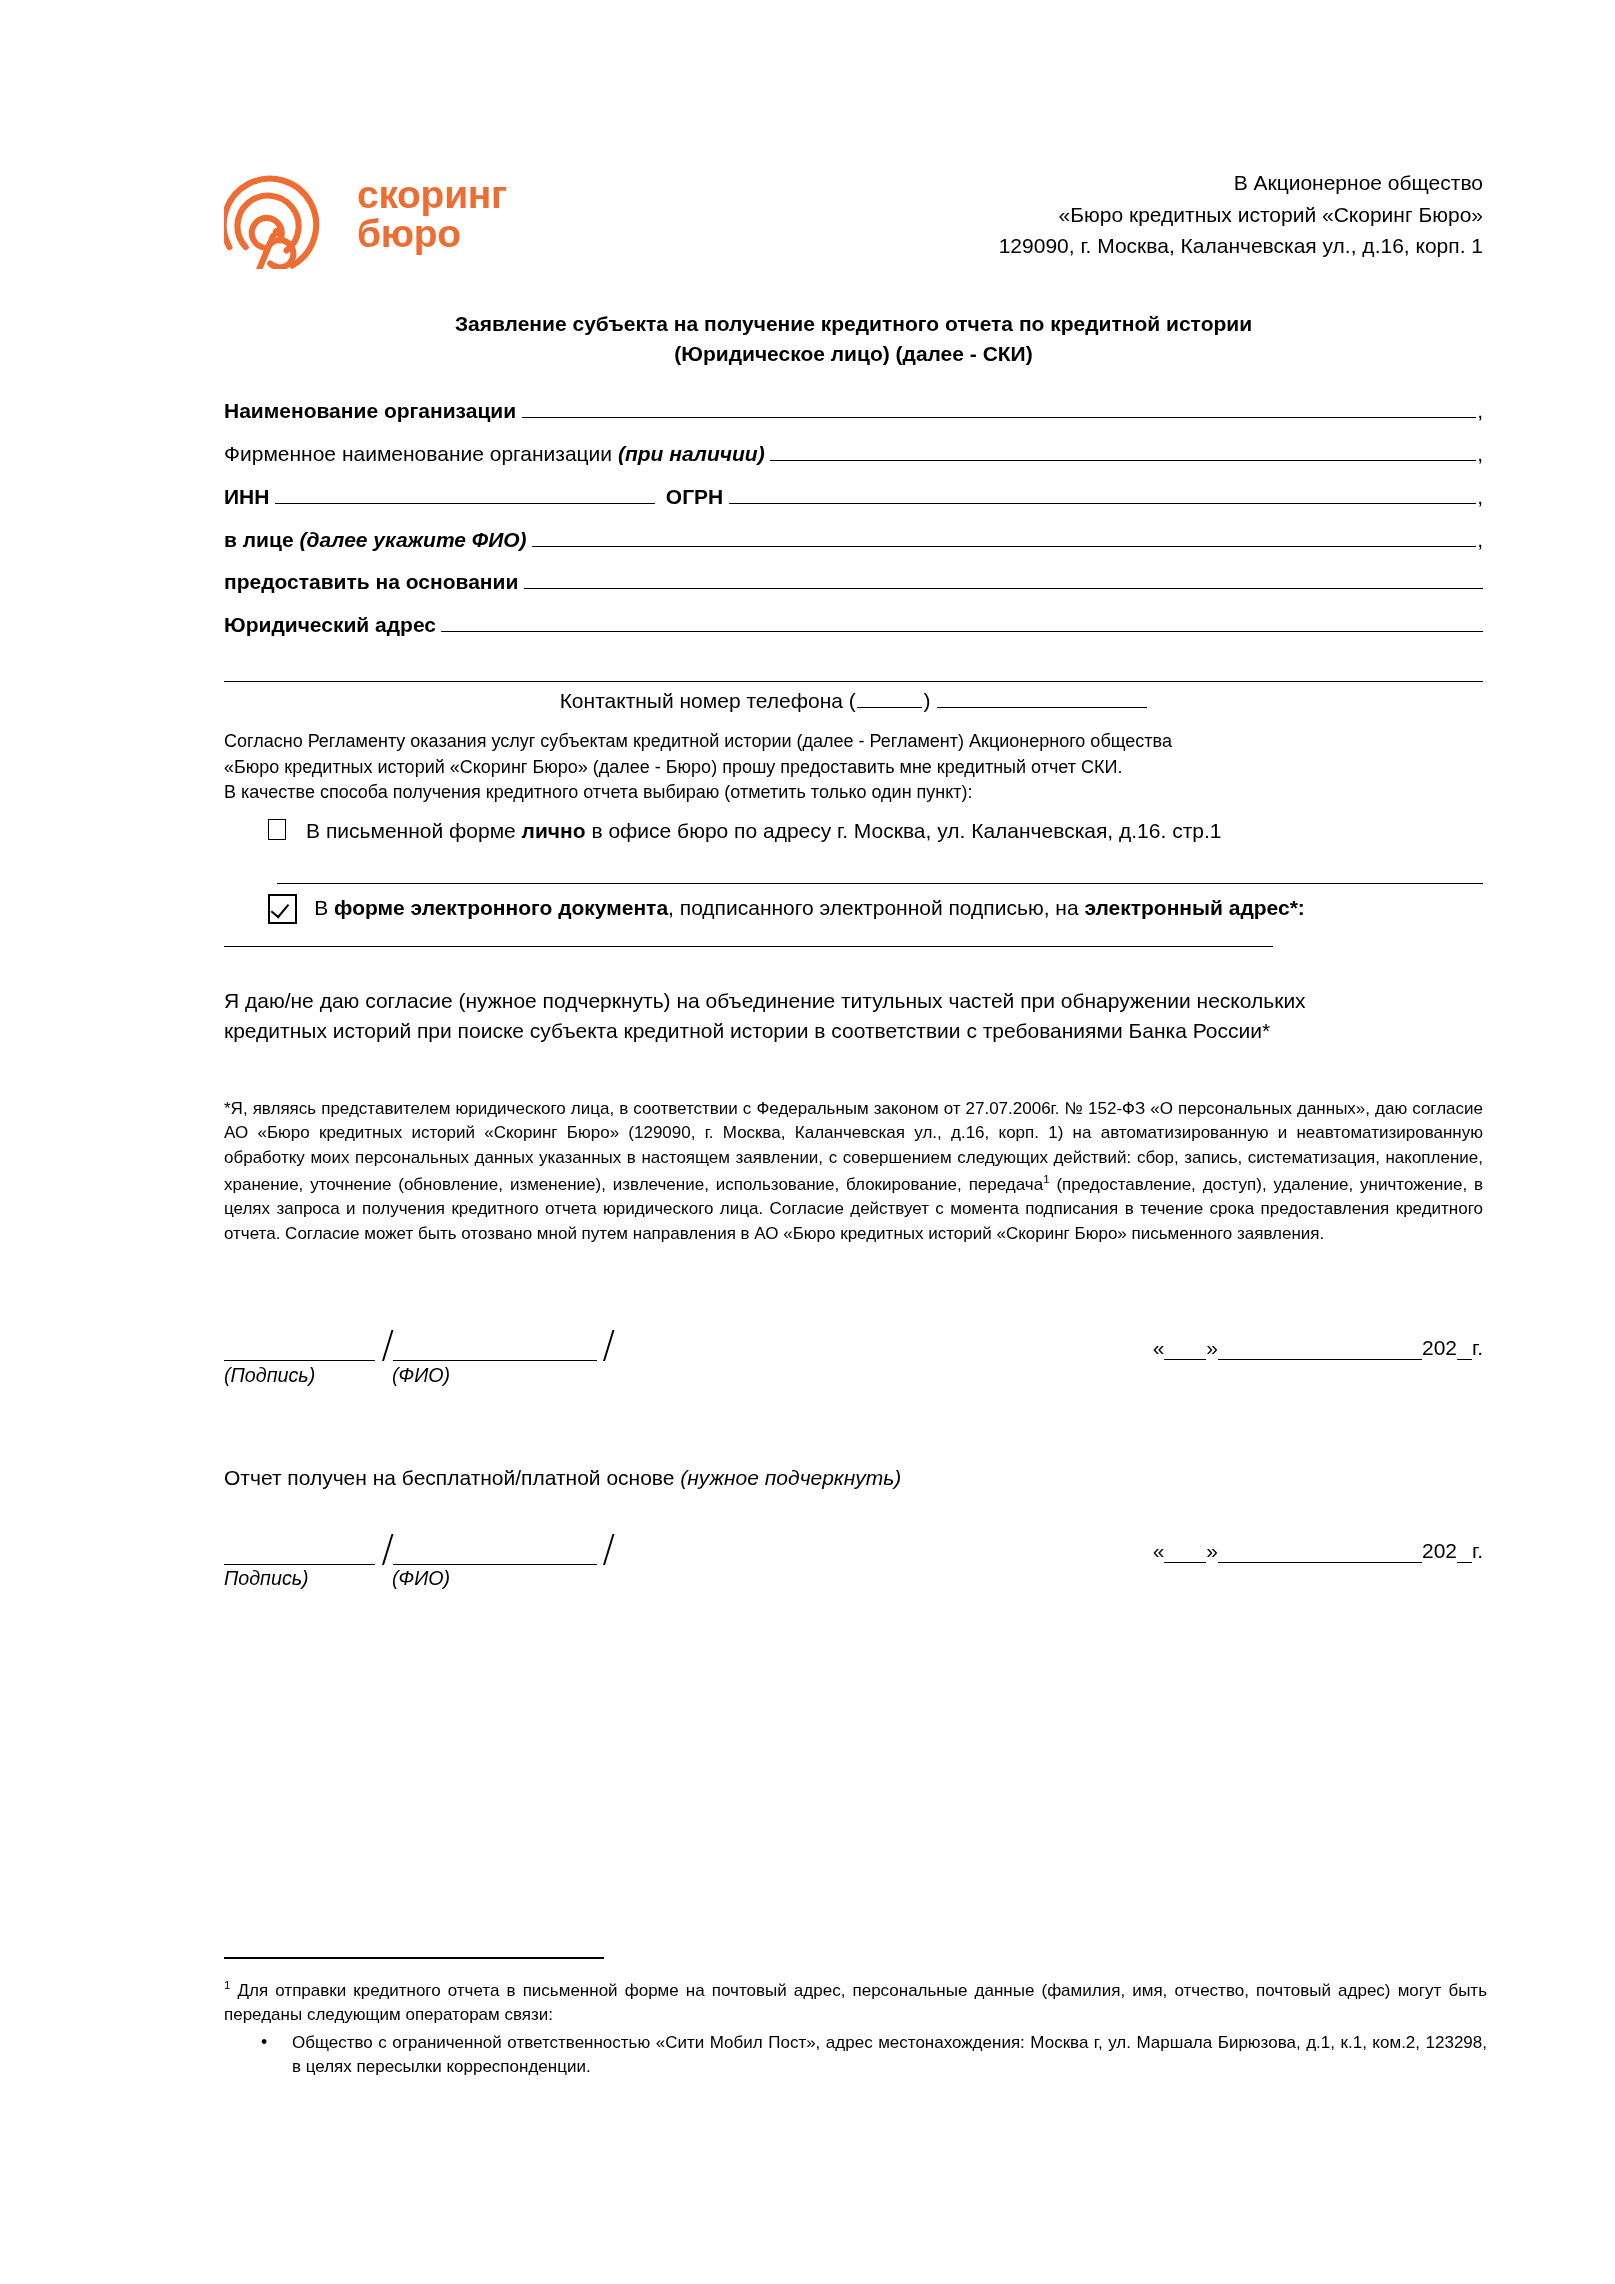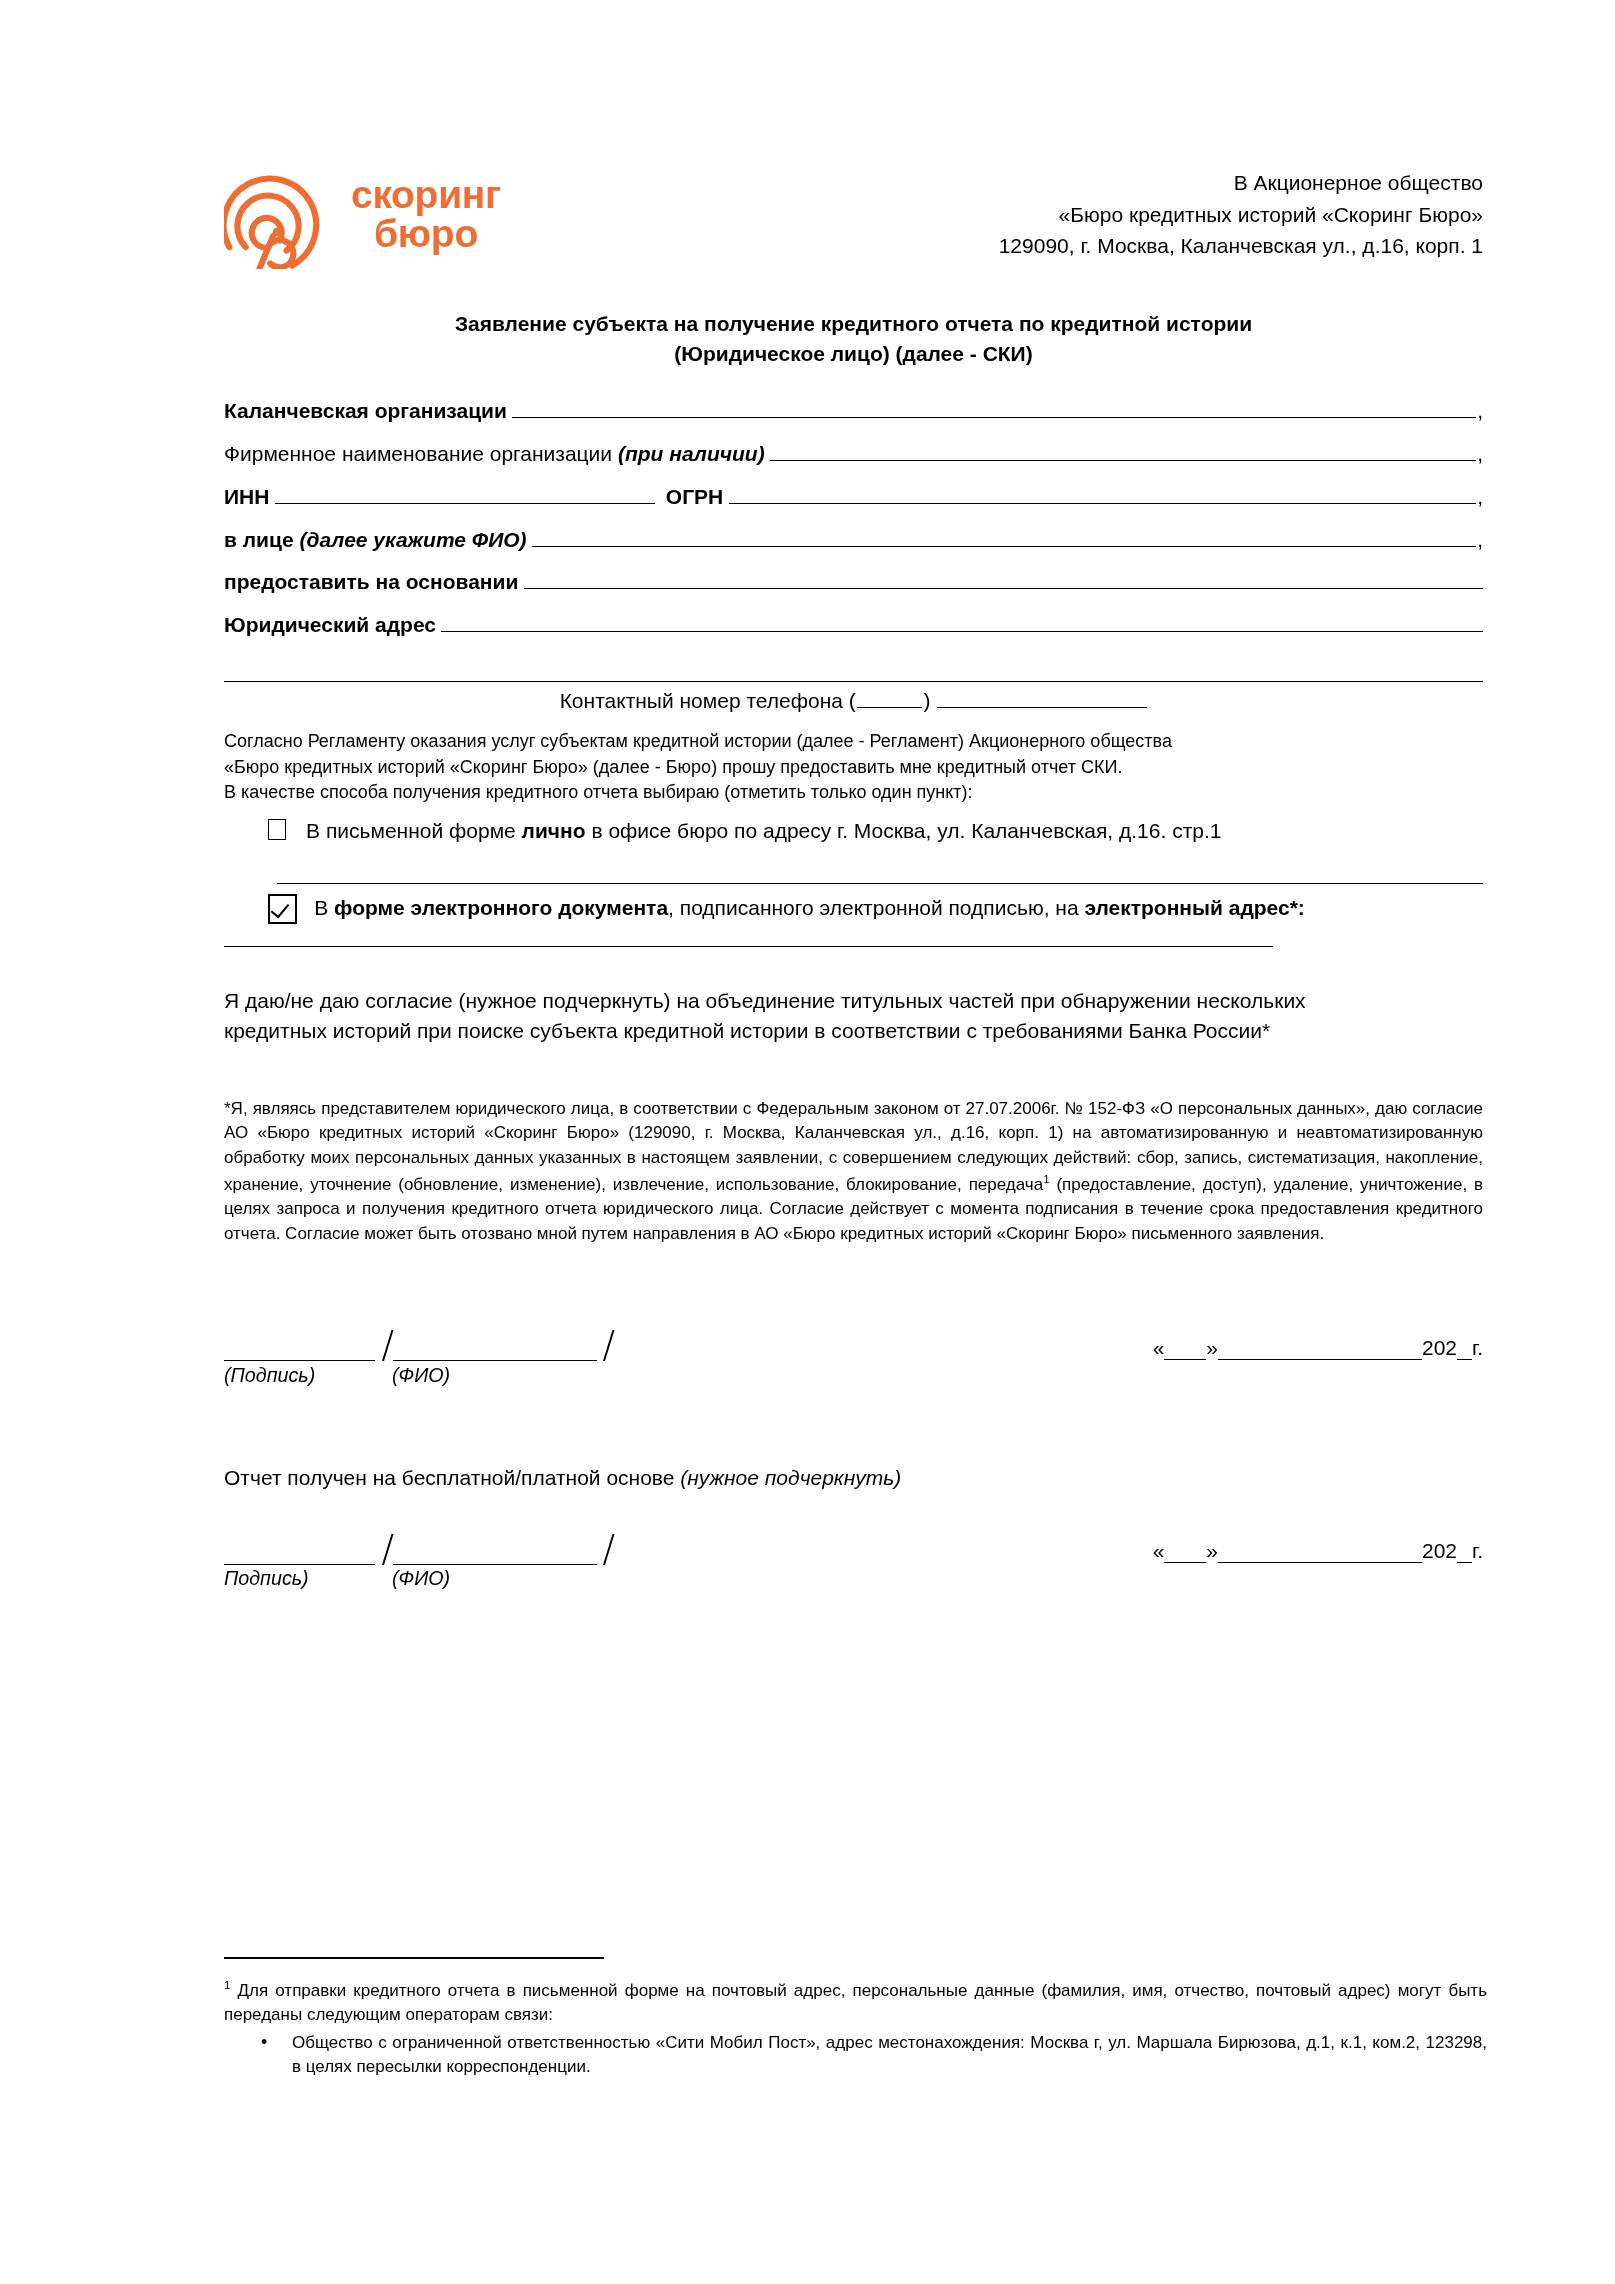--- a/index.html
+++ b/index.html
@@ -30,23 +30,22 @@
   
   .hdr {
     display: flex;
     align-items: flex-start;
     justify-content: space-between;
     height: 122px;
   }
   .logo-wrap {
     display: flex;
     align-items: center;
-    gap: 8px;
+    gap: 14px;
     padding-top: 4.1px;
-    text-align: center;
   }
   .logo-mark {
     width: 119px;
     height: 109px;
     flex: 0 0 auto;
     display: block;
   }
   .logo-words {
     display: flex;
     flex-direction: column;
@@ -357,21 +356,21 @@
     </div>
 
     <div class="doc-title">
       <span class="l2">Заявление субъекта на получение кредитного отчета по кредитной истории</span>
       <span class="l2">(Юридическое лицо) (далее - СКИ)</span>
     </div>
 
     <div class="form-block">
 
       <div class="frow">
-        <span class="lbl-b">Каланчевская организации</span>
+        <span class="lbl-b">Наименование организации</span>
         <span class="rule"></span>
         <span class="tail-comma">,</span>
       </div>
 
       <div class="frow">
         <span class="lbl-n">Фирменное наименование организации</span>
         <span class="ital">&nbsp;</span>
         <span class="ital">(при наличии)</span>
         <span class="rule"></span>
         <span class="tail-comma">,</span>

